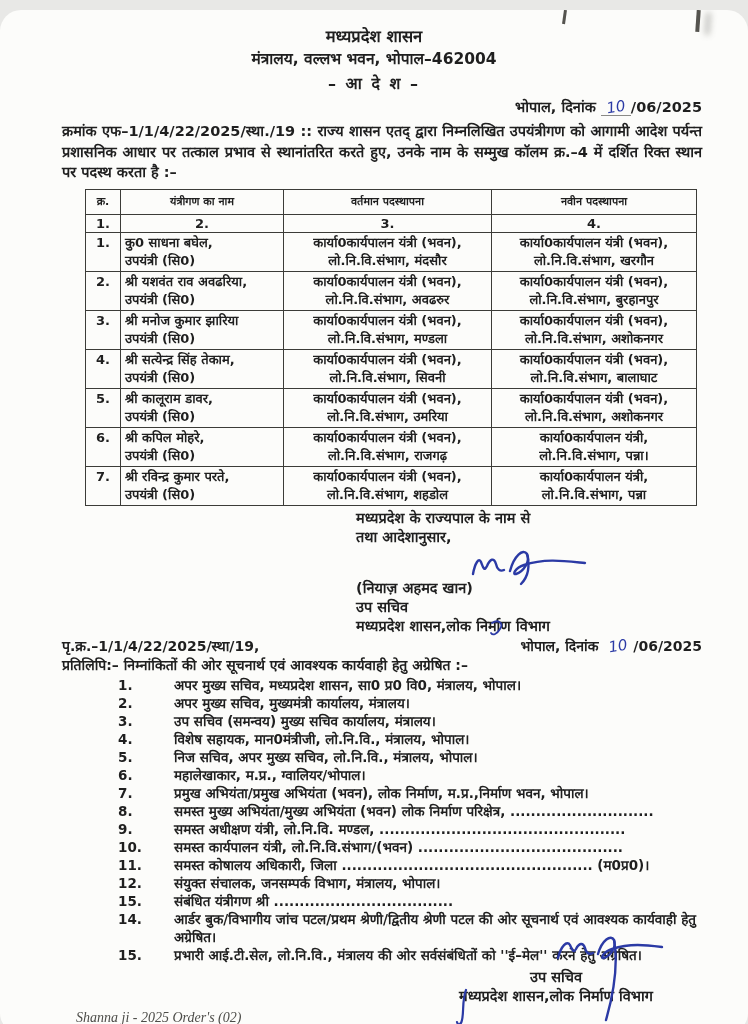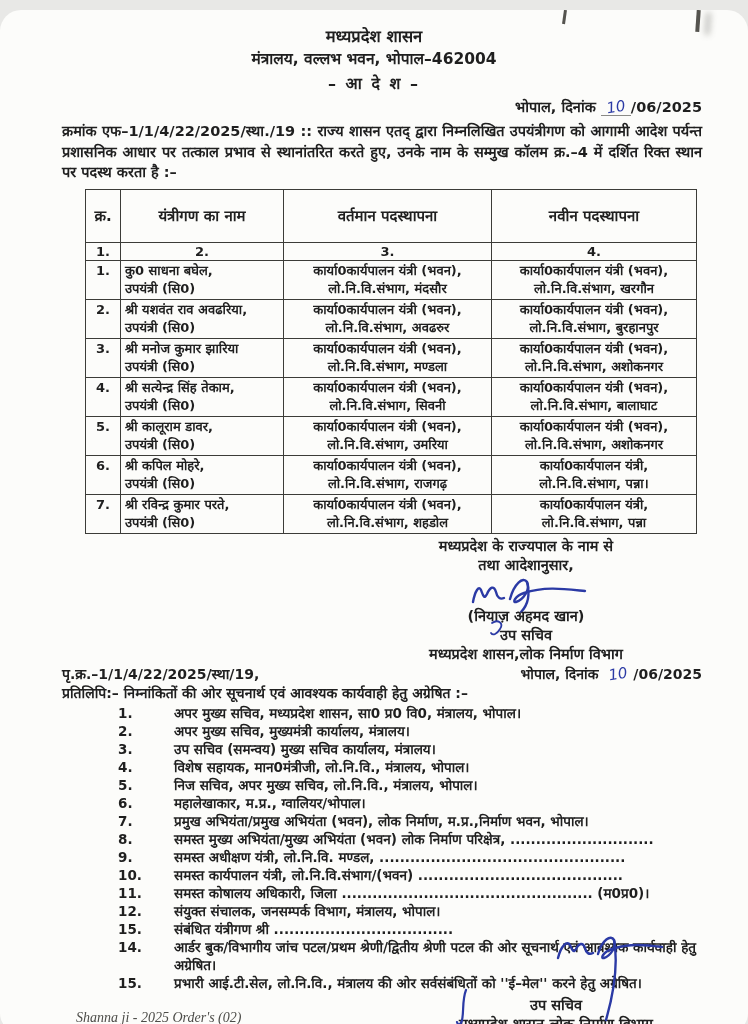--- a/index.html
+++ b/index.html
@@ -27,28 +27,28 @@
   }
   .day-slot{border-bottom:1px solid #8a8a86;display:inline-block;line-height:15px;}
   
   .intro{margin:4px 46px 0 62px;font-size:14.5px;line-height:20.5px;text-align:justify;}
   
   table.order-table{
     margin:6px 0 0 85px;border-collapse:collapse;table-layout:fixed;
     width:602px;font-size:13px;line-height:18px;
   }
   .order-table td{border:1.4px solid #3c3c38;padding:1px 4px;vertical-align:top;}
-  .order-table .hdr{text-align:center;font-size:15px;padding:17px 2px;}
+  .order-table .hdr{text-align:center;font-size:11px;padding:3px 2px;}
   .order-table .numrow td{text-align:center;padding:0 2px;line-height:17px;}
   .c-sno{width:30px;text-align:center;}
   .c-name{width:158px;text-align:left;padding-left:7px;}
   .c-cur{width:203px;text-align:center;}
   .c-new{width:200px;text-align:center;}
   
-  .sign1{width:340px;margin:3px 52px 0 auto;text-align:center;font-size:14.5px;line-height:19px;}
+  .sign1{width:340px;margin:3px 52px 0 auto;text-align:left;font-size:14.5px;line-height:19px;}
   .sig-svg{display:block;margin:-3px auto -7px;}
   
   .ref-row{display:flex;justify-content:space-between;margin:1px 46px 0 62px;font-size:14px;line-height:19px;}
   .copy-heading{margin:0 46px 0 62px;font-size:14px;line-height:19px;}
   .copy-list{margin:1px 46px 0 118px;font-size:13.5px;line-height:18px;}
   .li{display:flex;align-items:flex-start;}
   .li-no{width:56px;flex:none;}
   .li-text{flex:1;}
   
   .sign2{width:280px;margin:4px 52px 0 auto;text-align:center;font-size:14.5px;line-height:19px;position:relative;}

